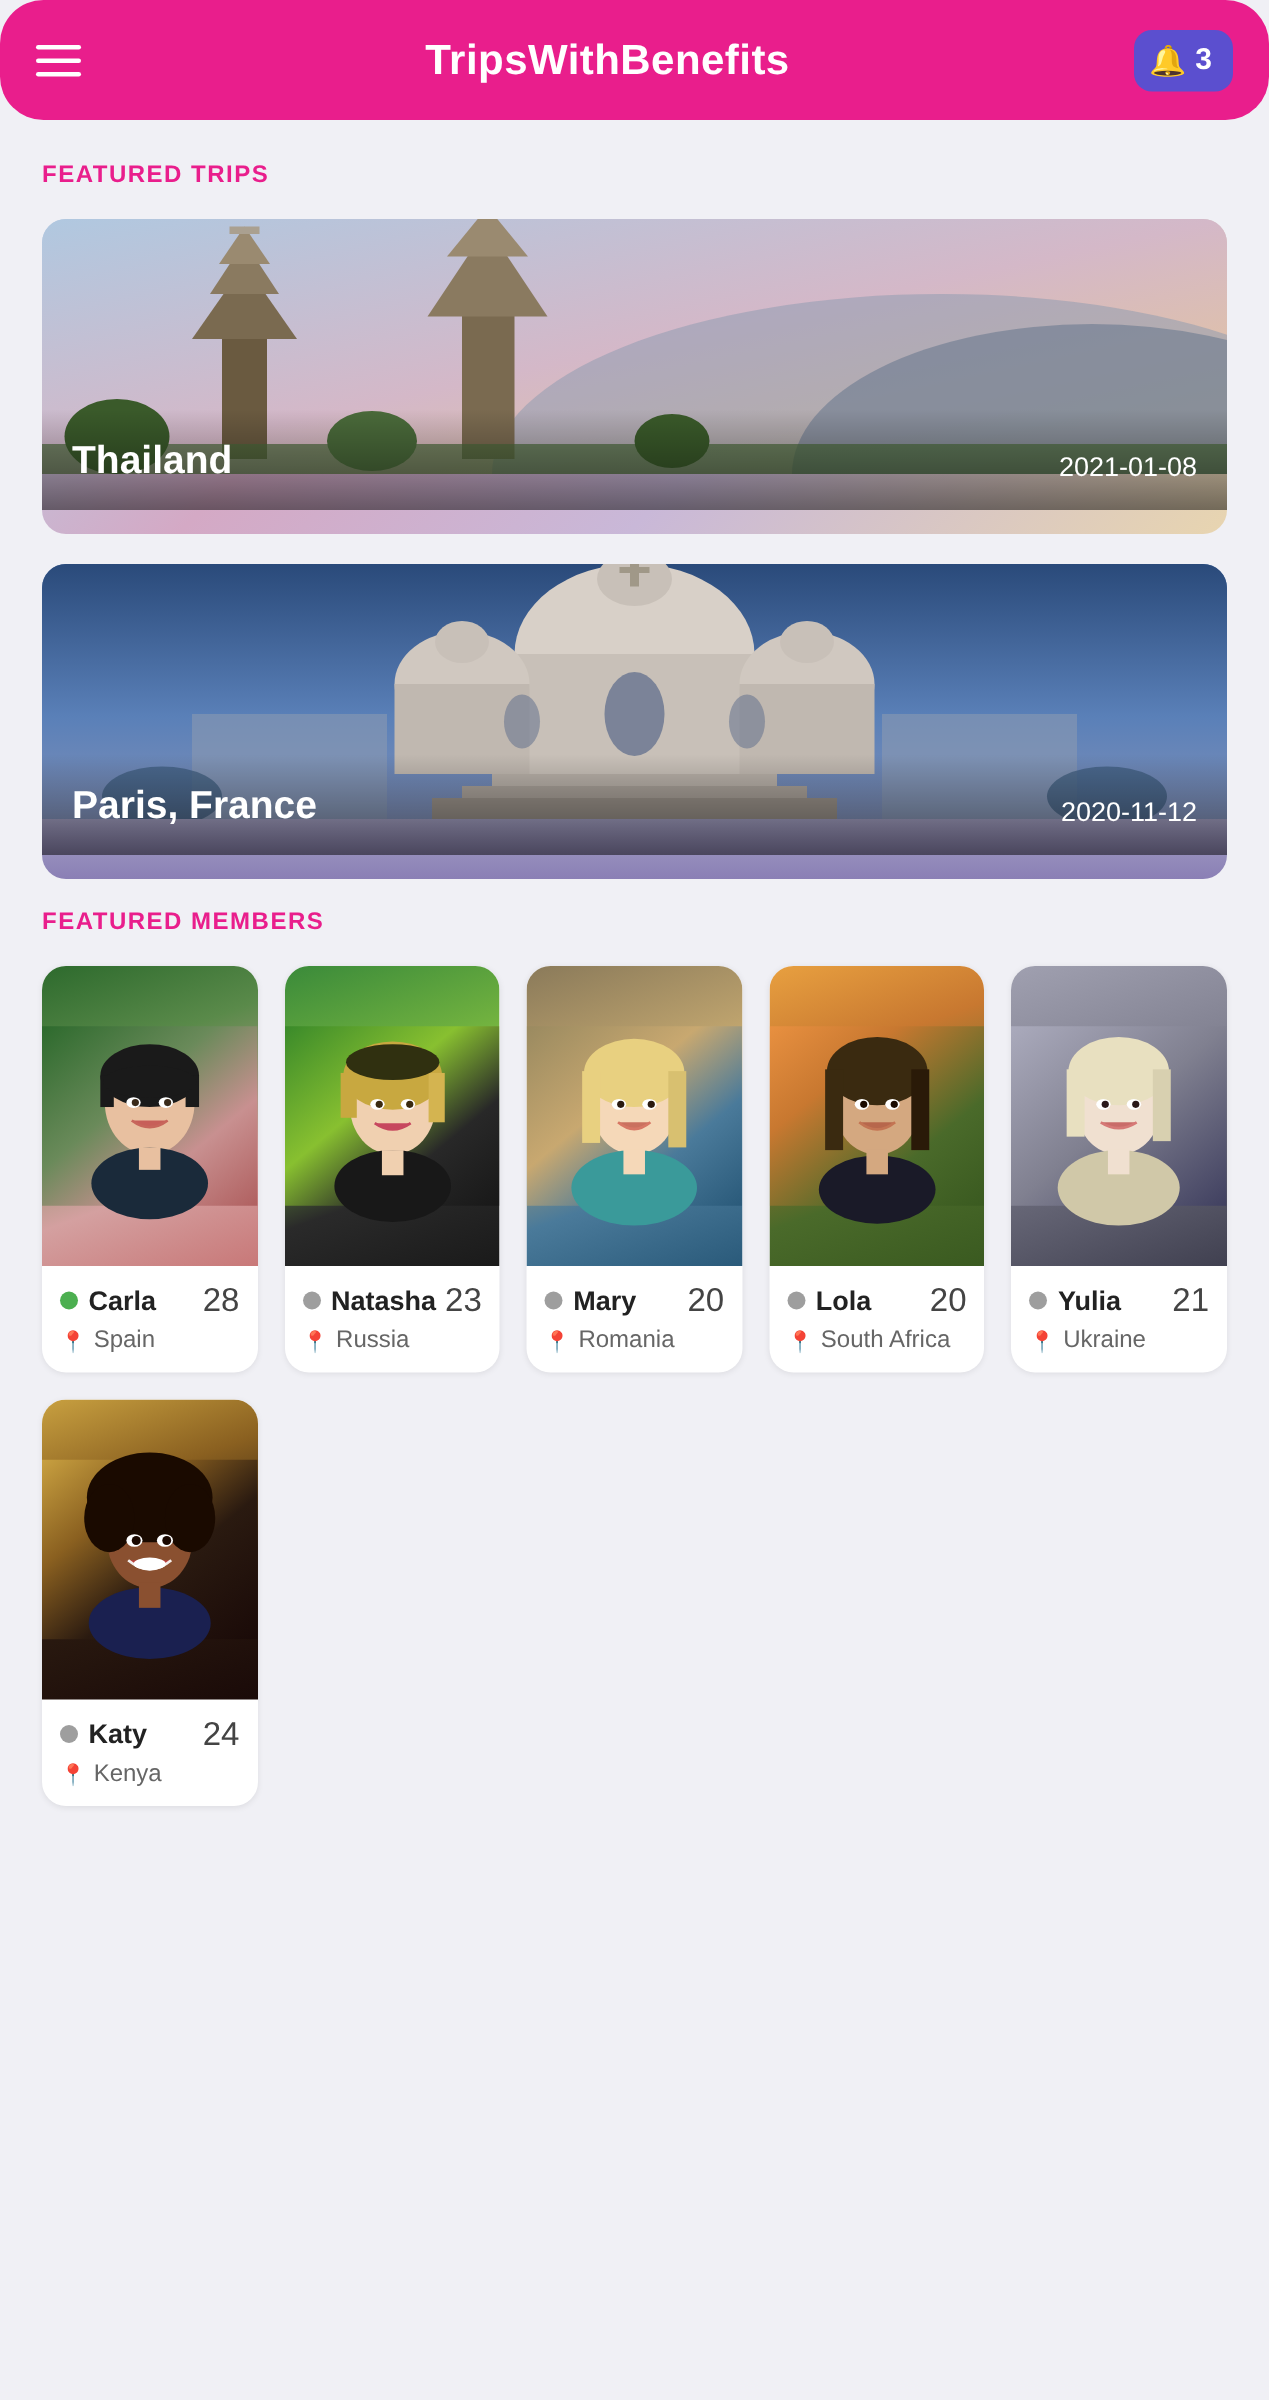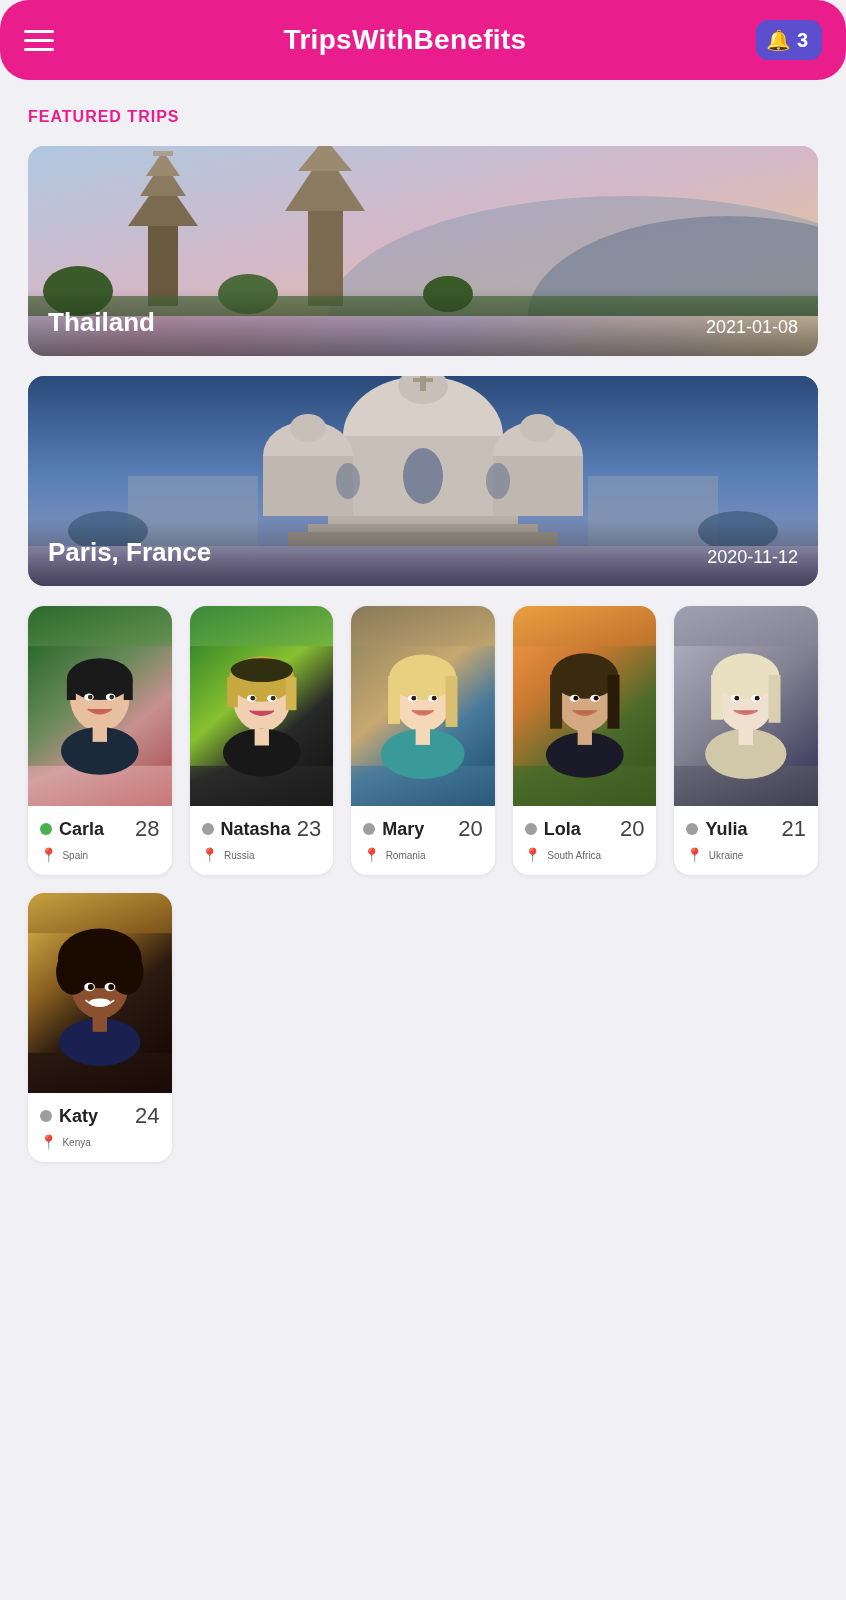--- a/index.html
+++ b/index.html
@@ -79,21 +79,21 @@
     .trip-card {
       position: relative;
       border-radius: 16px;
       overflow: hidden;
       margin-bottom: 20px;
       height: 210px;
       cursor: pointer;
     }
     .trip-card-overlay {
       position: absolute;
-      bottom: 0; left: 0; right: 0;
+      bottom: 16px; left: 0; right: 0;
       padding: 18px 20px;
       display: flex;
       align-items: flex-end;
       justify-content: space-between;
       background: linear-gradient(to top, rgba(0,0,0,0.5) 0%, transparent 100%);
     }
     .trip-card-name {
       color: #fff;
       font-size: 26px;
       font-weight: 700;
@@ -208,21 +208,21 @@
     .member-location-row {
       display: flex;
       align-items: center;
       gap: 5px;
     }
     .location-icon {
       color: #aaa;
       font-size: 14px;
     }
     .member-location {
-      font-size: 10px;
+      font-size: 16px;
       color: #666;
     }
   </style>
 </head>
 <body>
 
 <header class="header">
   <div class="hamburger-icon">
     <span></span>
     <span></span>
@@ -322,20 +322,21 @@
       </svg>
       <div class="trip-card-overlay">
         <span class="trip-card-name">Paris, France</span>
         <span class="trip-card-date">2020-11-12</span>
       </div>
     </div>
 
   </section>
 
   <section>
+    <h2 class="section-title">FEATURED MEMBERS</h2>
 
     <div class="members-grid">
 
       <div class="member-card">
         <div class="person-silhouette photo-carla">
           <svg viewBox="0 0 240 200" xmlns="http://www.w3.org/2000/svg" width="100%" height="200">
             <defs>
               <linearGradient id="bgCarla" x1="0%" y1="0%" x2="100%" y2="100%">
                 <stop offset="0%" style="stop-color:#2d6a2d"></stop>
                 <stop offset="40%" style="stop-color:#6a8a5a"></stop>

